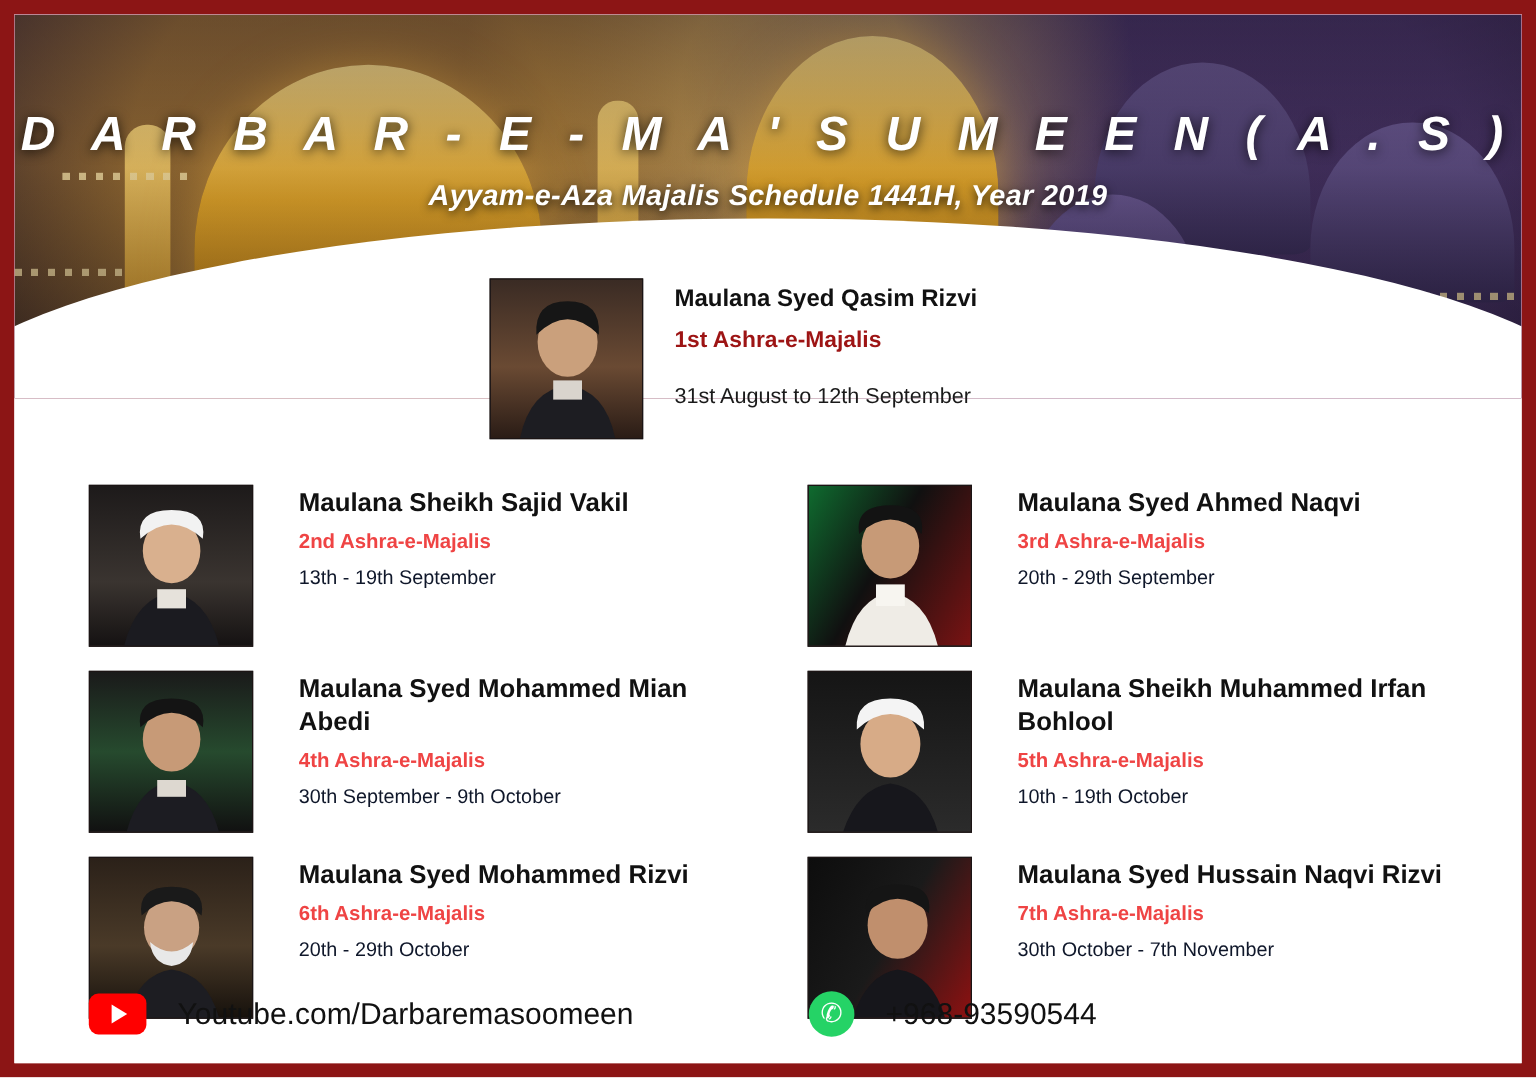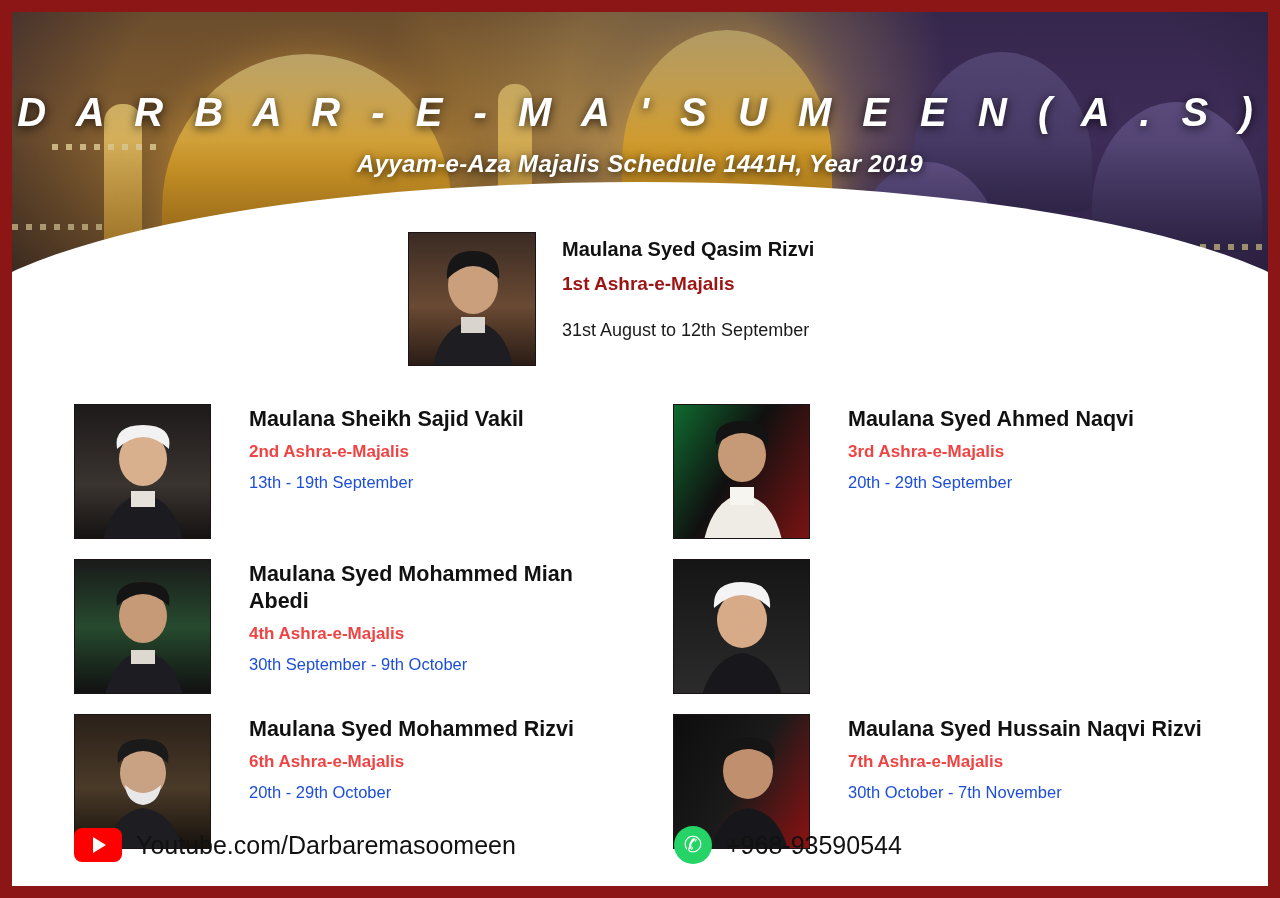--- a/index.html
+++ b/index.html
@@ -187,36 +187,36 @@
     margin-bottom: 9px;
   }
   .c-ashra {
     font-size: 17px;
     font-weight: bold;
     color: #ef4444;
     margin-bottom: 11px;
   }
   .c-dates {
     font-size: 16.5px;
-    color: #1d4ed8;
+    color: #0f172a;
   }
 
   
   .footer {
     position: absolute;
     left: 62px;
     bottom: 22px;
     width: 1160px;
     display: flex;
     align-items: center;
   }
   .foot-item {
     display: flex;
     align-items: center;
-    gap: 14px;
+    gap: 26px;
   }
   .foot-item.yt { width: 600px; }
   .yt-badge {
     width: 48px; height: 34px;
     background: #ff0000;
     border-radius: 8px;
     display: flex; align-items: center; justify-content: center;
   }
   .yt-badge .tri {
     width: 0; height: 0;
@@ -384,20 +384,25 @@
 
       <div class="card">
         <div class="thumb">
           <div class="ph-bg" style="background:linear-gradient(180deg,#151515 0%,#2b2b2b 100%);"></div>
           <svg viewBox="0 0 137 135" width="137" height="135" style="position:absolute;inset:0;">
             <ellipse cx="68" cy="60" rx="25" ry="28" fill="#d7ab87"></ellipse>
             <path d="M40 48 q28 -26 56 0 q2 -26 -28 -26 q-30 0 -28 26z" fill="#f4f4f4"></path>
             <path d="M28 135 q12 -38 40 -42 q30 4 40 42z" fill="#17171c"></path>
           </svg>
         </div>
+        <div class="c-info">
+          <div class="c-name">Maulana Sheikh Muhammed Irfan Bohlool</div>
+          <div class="c-ashra">5th Ashra-e-Majalis</div>
+          <div class="c-dates">10th  - 19th October</div>
+        </div>
       </div>
 
       <div class="card">
         <div class="thumb">
           <div class="ph-bg" style="background:linear-gradient(180deg,#2b2119 0%,#4a3a28 55%,#16110c 100%);"></div>
           <svg viewBox="0 0 137 135" width="137" height="135" style="position:absolute;inset:0;">
             <ellipse cx="68" cy="58" rx="23" ry="26" fill="#c9a183"></ellipse>
             <path d="M43 48 q25 -24 50 0 q4 -24 -25 -24 q-29 0 -25 24z" fill="#1a1a1a"></path>
             <path d="M50 70 q18 16 36 0 q-2 18 -18 20 q-16 -2 -18 -20z" fill="#e8e8e8"></path>
             <path d="M30 135 q10 -38 38 -42 q30 4 40 42z" fill="#1d1d22"></path>

